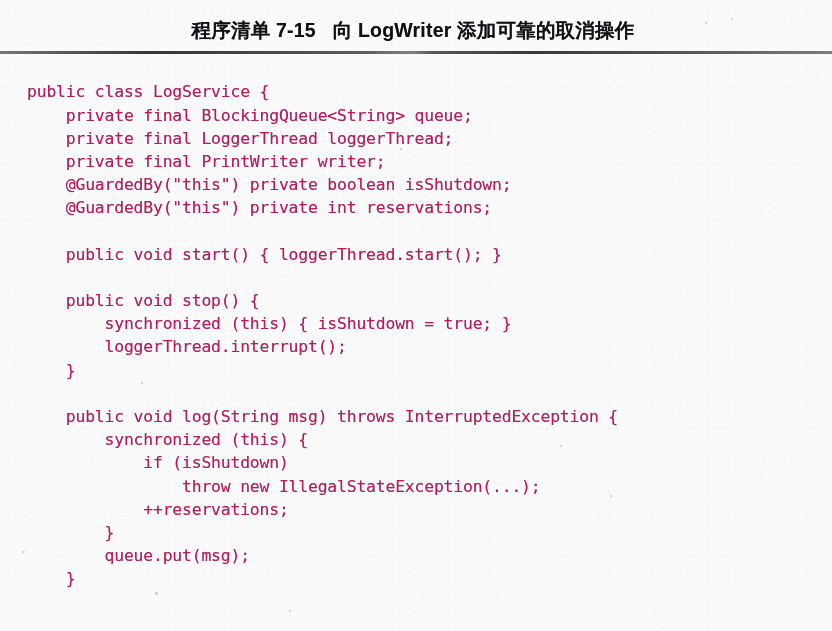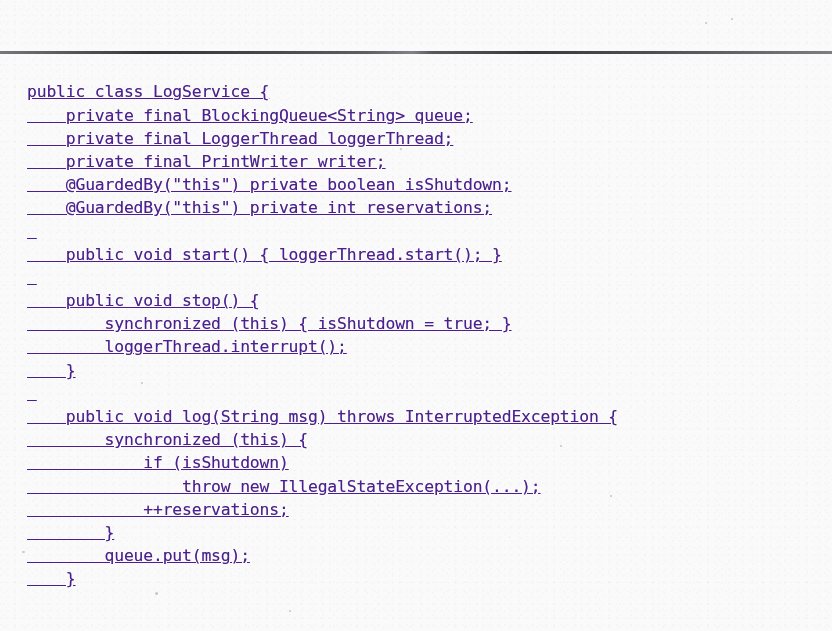--- a/index.html
+++ b/index.html
@@ -75,24 +75,23 @@
   
   .code {
     position: absolute;
     left: 27px;
     top: 64px;
     width: 790px;
     font-family: "DejaVu Sans Mono", "Liberation Mono", monospace;
     font-size: 16.4px;
     line-height: 23.2px;
     letter-spacing: -0.18px;
-    color: #4c1d95;
+    color: #be185d;
     white-space: pre;
     text-shadow: 0 0 .55px rgba(25,25,30,.40);
-    text-decoration: underline;
   }
   .code .line {
     display: block;
     height: 23.2px;
     white-space: pre;
   }
   .code .line.blank { color: transparent; }
 
   
   .speck {
@@ -102,20 +101,23 @@
     opacity: .55;
   }
 </style>
 </head>
 <body>
 
 <div class="paper-noise"></div>
 
 <div class="listing">
 
+  <div class="caption-row">
+    <div class="caption">程序清单 7-15   向 LogWriter 添加可靠的取消操作</div>
+  </div>
 
   <div class="rule"></div>
 
   <pre class="code"><code><span class="line">public class LogService {</span><span class="line">    private final BlockingQueue&lt;String&gt; queue;</span><span class="line">    private final LoggerThread loggerThread;</span><span class="line">    private final PrintWriter writer;</span><span class="line">    @GuardedBy("this") private boolean isShutdown;</span><span class="line">    @GuardedBy("this") private int reservations;</span><span class="line blank"> </span><span class="line">    public void start() { loggerThread.start(); }</span><span class="line blank"> </span><span class="line">    public void stop() {</span><span class="line">        synchronized (this) { isShutdown = true; }</span><span class="line">        loggerThread.interrupt();</span><span class="line">    }</span><span class="line blank"> </span><span class="line">    public void log(String msg) throws InterruptedException {</span><span class="line">        synchronized (this) {</span><span class="line">            if (isShutdown)</span><span class="line">                throw new IllegalStateException(...);</span><span class="line">            ++reservations;</span><span class="line">        }</span><span class="line">        queue.put(msg);</span><span class="line">    }</span></code></pre>
 
 </div>
 
 <span class="speck" style="left:400px;top:148px;width:2px;height:2px;"></span>
 <span class="speck" style="left:141px;top:382px;width:2px;height:2px;"></span>
 <span class="speck" style="left:560px;top:445px;width:2px;height:2px;"></span>

